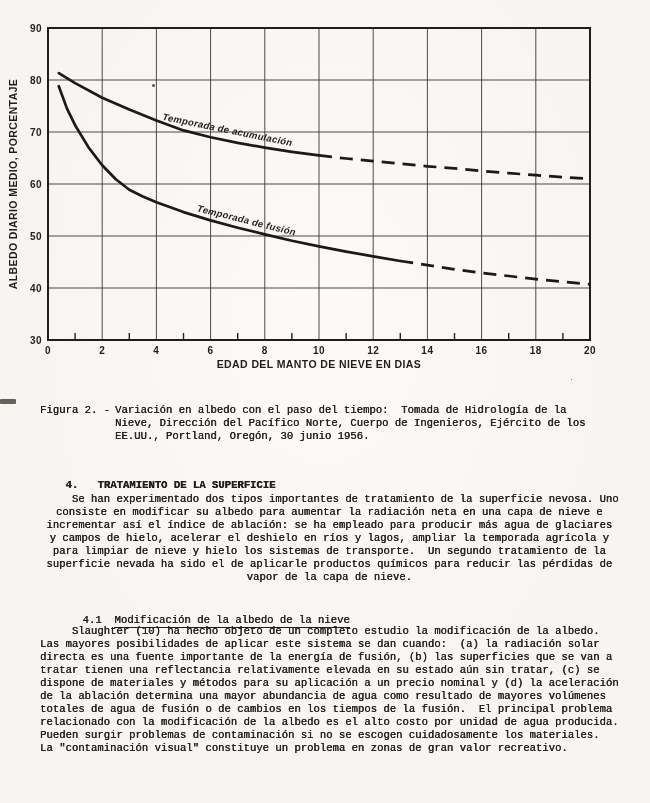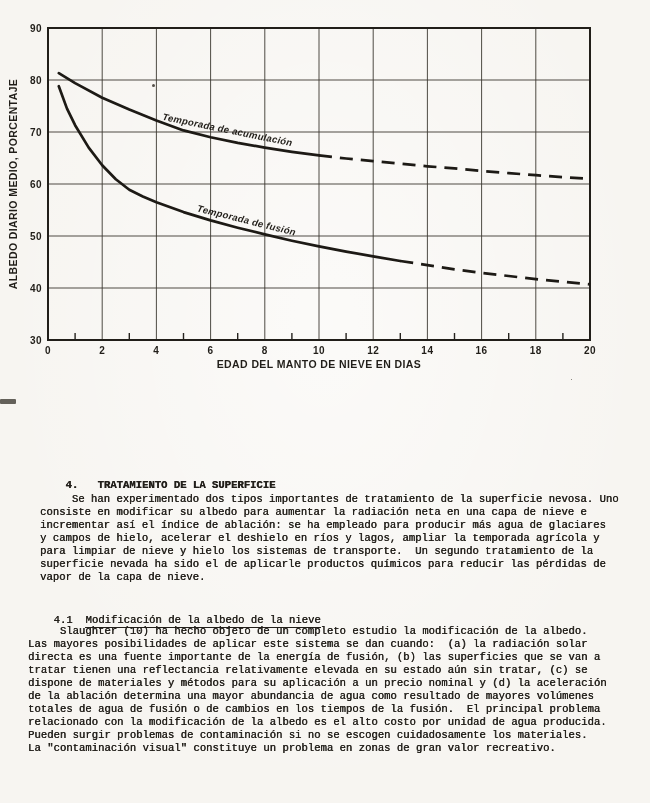--- a/index.html
+++ b/index.html
@@ -40,25 +40,25 @@
     font-size:10.6px;
     line-height:13px;
     white-space:pre;
     text-shadow:.35px 0 0 currentColor;
     letter-spacing:0;
   }
   .caption{position:absolute;left:40px;top:404px;display:flex;}
   .caption-label{width:75px;flex:0 0 75px;}
   .h4{position:absolute;left:40px;top:466px;font-weight:bold;}
   .h4 .num{display:inline-block;width:32px;}
-  .para1{position:absolute;left:40px;top:493px;}
-  .h41{position:absolute;left:28px;top:601px;}
+  .para1{position:absolute;left:40px;top:493px;text-align:center;}
+  .h41{position:absolute;left:57px;top:601px;}
   .h41 .num{display:inline-block;width:32px;}
   .h41 .uline{border-bottom:1.2px solid var(--ink);padding-bottom:1px;}
-  .para2{position:absolute;left:28px;top:625px;}
+  .para2{position:absolute;left:40px;top:625px;}
   
   .smudge{position:absolute;left:0;top:399px;width:16px;height:5px;background:#4a463f;border-radius:1px;opacity:.85;}
   .speck{position:absolute;left:152px;top:84px;width:3px;height:3px;background:#55504a;border-radius:50%;
          box-shadow:418px 294px 0 -1px #6a655e, -120px -27px 0 -1.5px #6a655e;}
 </style>
 </head>
 <body>
 
 <div class="page">
 
@@ -92,20 +92,26 @@
         <text x="226.85999999999999" y="133.04000000000002" class="curvelabel" transform="rotate(11.5 226.85999999999999 133.04000000000002)">Temporada de acumulación</text>
         <path d="M58.8 86.2L67.0 108.6L75.1 125.2L88.7 147.6L102.2 165.3L115.8 179.3L129.3 189.7L142.8 196.5L156.4 202.2L183.5 212.1L210.6 220.4L237.7 227.7L264.8 234.4L291.9 240.7L319.0 246.4L346.1 251.6L373.2 256.3L400.3 261.0" class="curve"></path>
         <path d="M400.3 261.0L427.4 265.1L454.5 269.3L481.6 272.9L508.7 276.0L535.8 279.2L562.9 281.8L590.0 284.4" class="curve dashed"></path>
         <text x="245.82999999999998" y="223.52" class="curvelabel" transform="rotate(14 245.82999999999998 223.52)">Temporada de fusión</text>
       </svg>
   </div>
 
   <div class="smudge"></div>
   <div class="speck"></div>
 
+  <div class="caption tw">
+    <div class="caption-label">Figura 2. -</div>
+    <div class="caption-text">Variación en albedo con el paso del tiempo:  Tomada de Hidrología de la
+Nieve, Dirección del Pacífico Norte, Cuerpo de Ingenieros, Ejército de los
+EE.UU., Portland, Oregón, 30 junio 1956.</div>
+  </div>
 
   <div class="h4 tw">
     <span class="num">4.</span><span>TRATAMIENTO DE LA SUPERFICIE</span>
   </div>
 
   <div class="para1 tw">     Se han experimentado dos tipos importantes de tratamiento de la superficie nevosa. Uno
 consiste en modificar su albedo para aumentar la radiación neta en una capa de nieve e
 incrementar así el índice de ablación: se ha empleado para producir más agua de glaciares
 y campos de hielo, acelerar el deshielo en ríos y lagos, ampliar la temporada agrícola y
 para limpiar de nieve y hielo los sistemas de transporte.  Un segundo tratamiento de la

